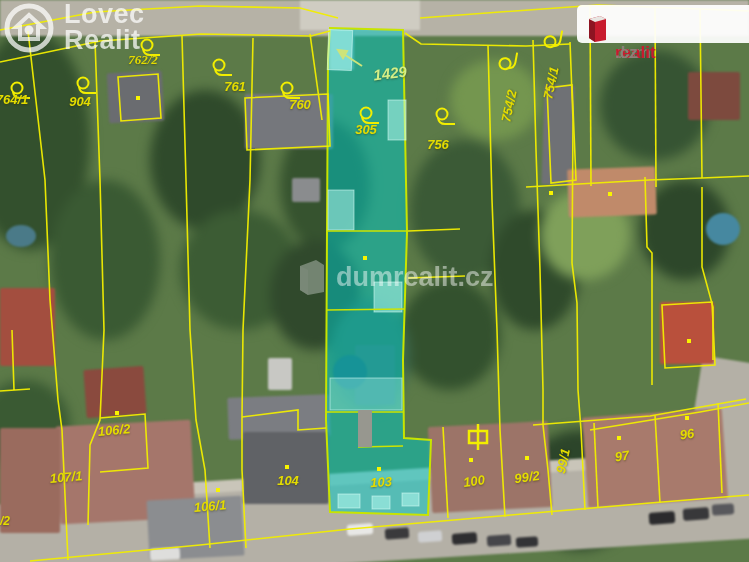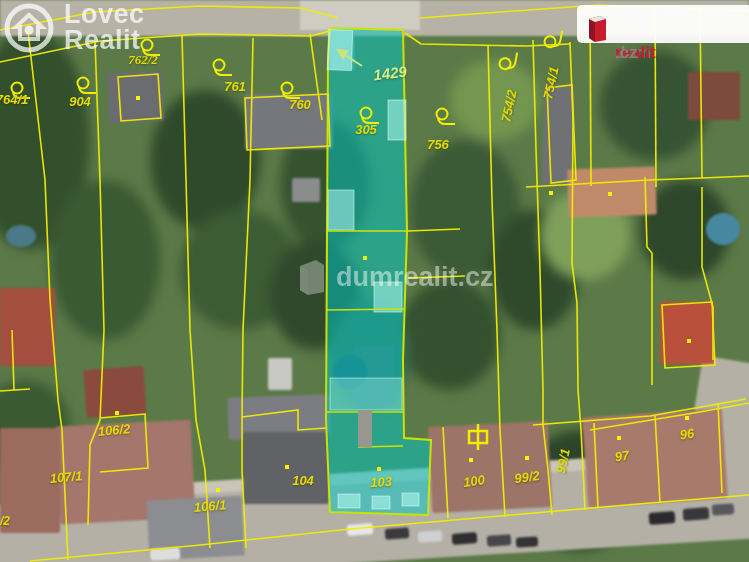--- a/index.html
+++ b/index.html
@@ -228,21 +228,21 @@
       <div class="plabel" style="left: 300px; top: 104px; font-size: 13px; color: rgb(228, 220, 0); transform: translate(-50%, -50%) rotate(0deg);">760</div>
       <div class="plabel" style="left: 390px; top: 73px; font-size: 15px; color: rgb(212, 239, 134); transform: translate(-50%, -50%) rotate(-7deg);">1429</div>
       <div class="plabel" style="left: 366px; top: 129px; font-size: 13px; color: rgb(228, 220, 0); transform: translate(-50%, -50%) rotate(0deg);">305</div>
       <div class="plabel" style="left: 438px; top: 132px; font-size: 13px; color: rgb(228, 220, 0); transform: translate(-50%, -50%) rotate(0deg); margin-top: 12px;">756</div>
       <div class="plabel" style="left: 509px; top: 106px; font-size: 13px; color: rgb(228, 220, 0); transform: translate(-50%, -50%) rotate(-78deg);">754/2</div>
       <div class="plabel" style="left: 551px; top: 83px; font-size: 13px; color: rgb(228, 220, 0); transform: translate(-50%, -50%) rotate(-78deg);">754/1</div>
       <div class="plabel" style="left: 114px; top: 430px; font-size: 13px; color: rgb(228, 220, 0); transform: translate(-50%, -50%) rotate(-5deg);">106/2</div>
       <div class="plabel" style="left: 66px; top: 477px; font-size: 13px; color: rgb(228, 220, 0); transform: translate(-50%, -50%) rotate(-5deg);">107/1</div>
       <div class="plabel" style="left: 5px; top: 521px; font-size: 12px; color: rgb(228, 220, 0); transform: translate(-50%, -50%) rotate(0deg);">/2</div>
       <div class="plabel" style="left: 210px; top: 506px; font-size: 13px; color: rgb(228, 220, 0); transform: translate(-50%, -50%) rotate(-5deg);">106/1</div>
-      <div class="plabel" style="left: 288px; top: 480px; font-size: 13px; color: rgb(228, 220, 0); transform: translate(-50%, -50%) rotate(0deg); margin-left: 15px;">104</div>
+      <div class="plabel" style="left: 288px; top: 480px; font-size: 13px; color: rgb(228, 220, 0); transform: translate(-50%, -50%) rotate(0deg);">104</div>
       <div class="plabel" style="left: 381px; top: 482px; font-size: 13px; color: rgb(228, 220, 0); transform: translate(-50%, -50%) rotate(-4deg);">103</div>
       <div class="plabel" style="left: 474px; top: 481px; font-size: 13px; color: rgb(228, 220, 0); transform: translate(-50%, -50%) rotate(-8deg);">100</div>
       <div class="plabel" style="left: 527px; top: 477px; font-size: 13px; color: rgb(228, 220, 0); transform: translate(-50%, -50%) rotate(-8deg);">99/2</div>
       <div class="plabel" style="left: 563px; top: 461px; font-size: 13px; color: rgb(228, 220, 0); transform: translate(-50%, -50%) rotate(-78deg);">99/1</div>
       <div class="plabel" style="left: 622px; top: 456px; font-size: 13px; color: rgb(228, 220, 0); transform: translate(-50%, -50%) rotate(-8deg);">97</div>
       <div class="plabel" style="left: 687px; top: 434px; font-size: 13px; color: rgb(228, 220, 0); transform: translate(-50%, -50%) rotate(-8deg);">96</div>
     </div>
 
   <div id="wm-lovec" style="position:absolute;">
     <svg width="52" height="50" viewBox="0 0 52 50" style="position:static;">

